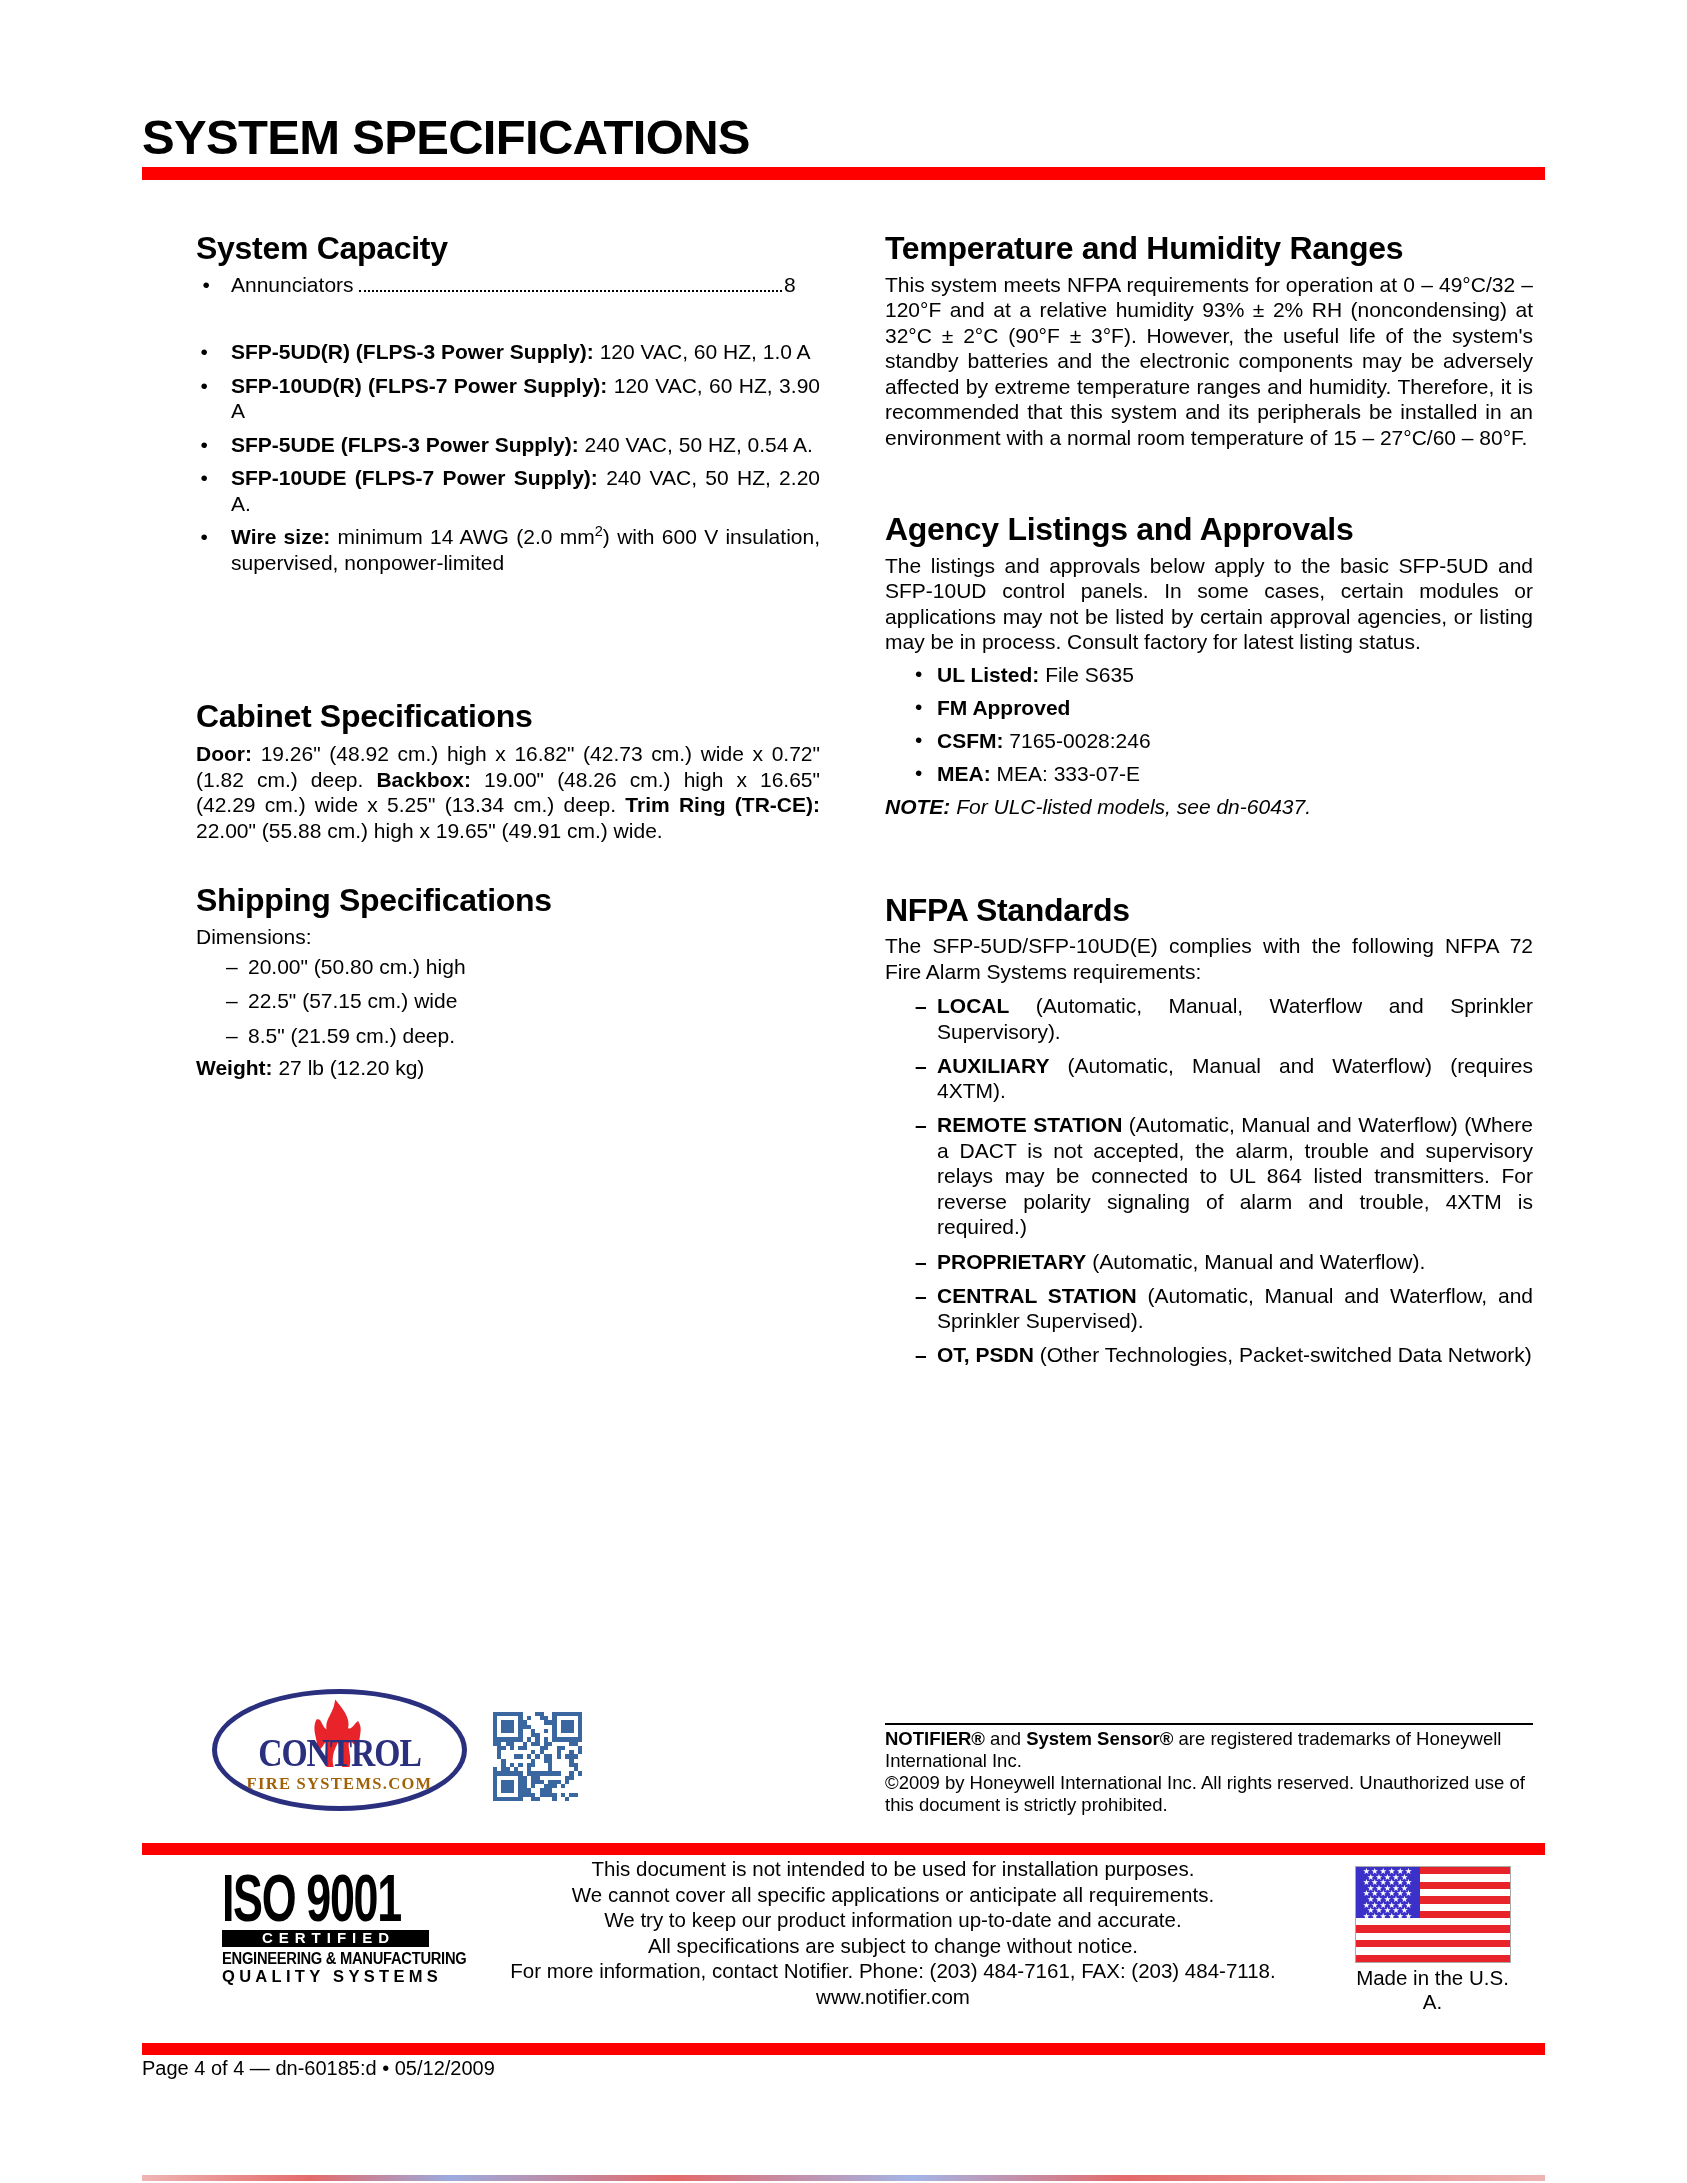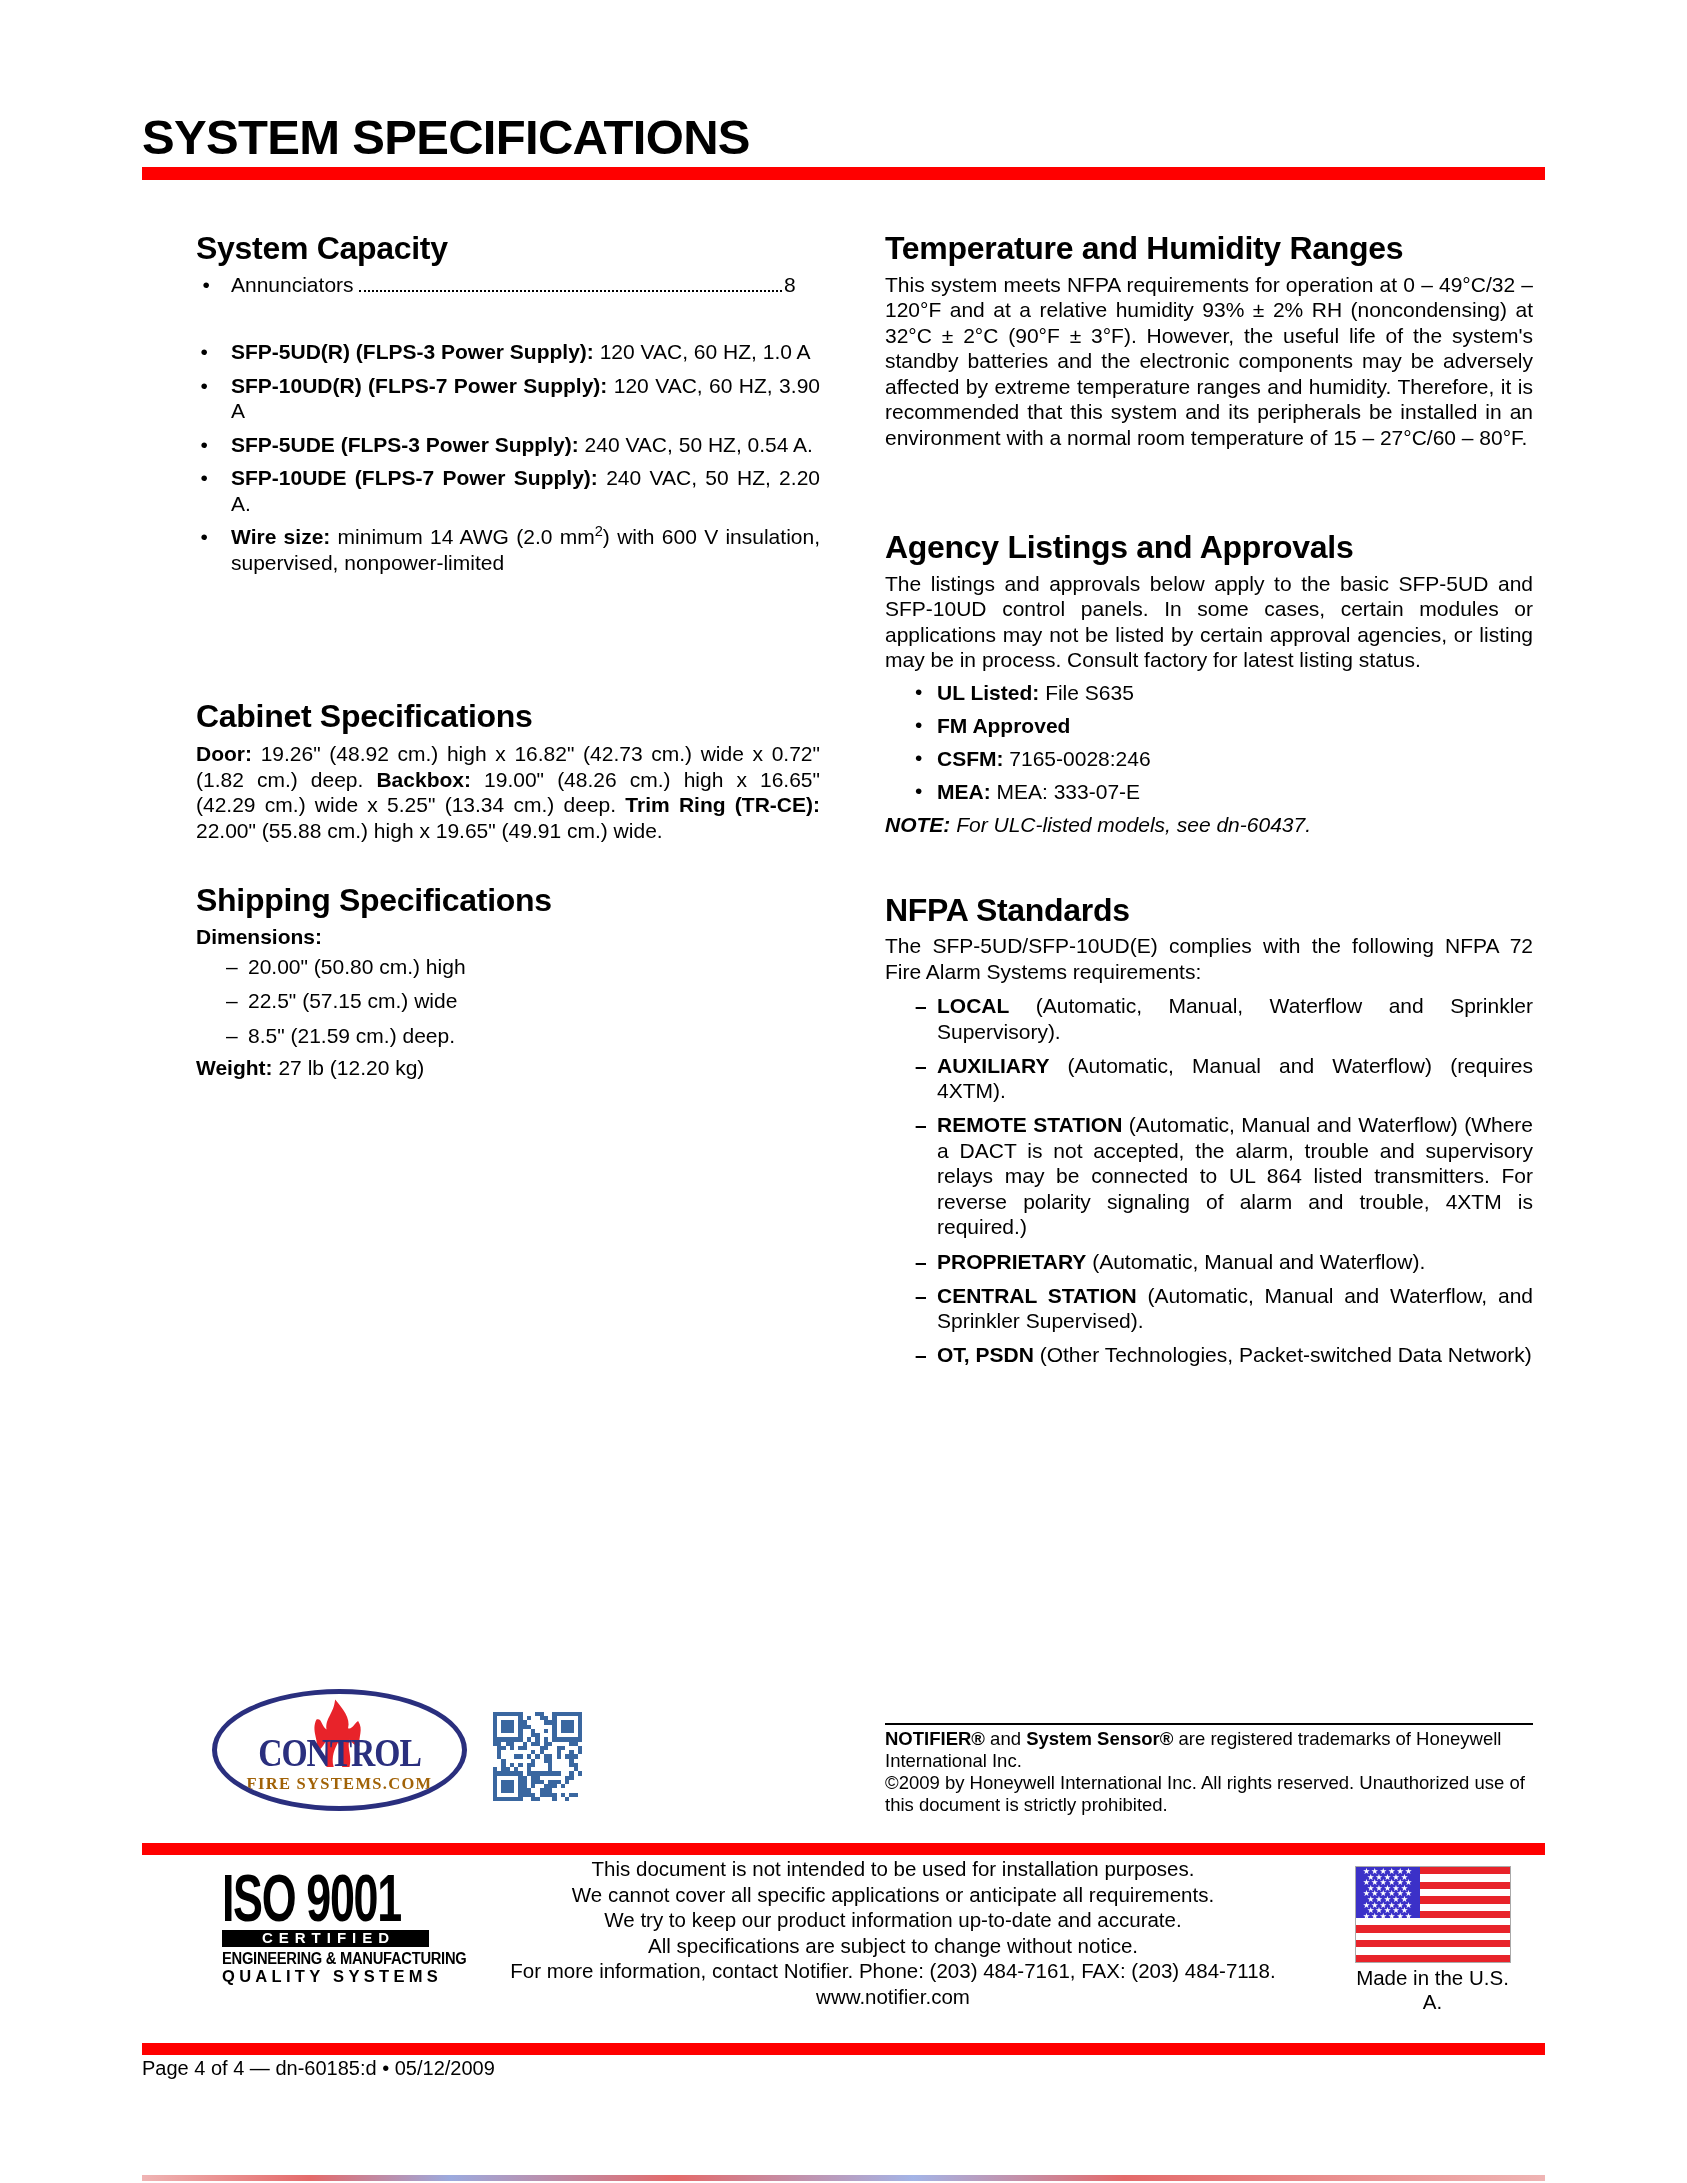--- a/index.html
+++ b/index.html
@@ -118,35 +118,35 @@
     </ul>
   </div>
 
   <div class="section col-left" style="top:698px;">
     <h2 class="sec" style="margin-bottom:6px;">Cabinet Specifications</h2>
     <div class="body-text"><b>Door:</b><span> 19.26" (48.92 cm.) high x 16.82" (42.73 cm.) wide x 0.72" (1.82 cm.) deep. </span><b>Backbox:</b><span> 19.00" (48.26 cm.) high x 16.65" (42.29 cm.) wide x 5.25" (13.34 cm.) deep. </span><b>Trim Ring (TR-CE):</b><span> 22.00" (55.88 cm.) high x 19.65" (49.91 cm.) wide.</span></div>
   </div>
 
   <div class="section col-left" style="top:882px;">
     <h2 class="sec">Shipping Specifications</h2>
-    <div class="body-text" style="font-weight:700;">Dimensions:</div>
+    <div class="body-text" style="font-weight:400;">Dimensions:</div>
     <ul class="dl-ship">
       <li><span class="dash">–</span><span>20.00" (50.80 cm.) high</span></li>
       <li><span class="dash">–</span><span>22.5" (57.15 cm.) wide</span></li>
       <li><span class="dash">–</span><span>8.5" (21.59 cm.) deep.</span></li>
     </ul>
     <div class="body-text" style="margin-top:-2px;"><b>Weight:</b><span> 27 lb (12.20 kg)</span></div>
   </div>
 
   <div class="section col-right" style="top:230px;">
     <h2 class="sec">Temperature and Humidity Ranges</h2>
     <div class="body-text">This system meets NFPA requirements for operation at 0 – 49°C/32 – 120°F and at a relative humidity 93% ± 2% RH (noncondensing) at 32°C ± 2°C (90°F ± 3°F). However, the useful life of the system's standby batteries and the electronic components may be adversely affected by extreme temperature ranges and humidity. Therefore, it is recommended that this system and its peripherals be installed in an environment with a normal room temperature of 15 – 27°C/60 – 80°F.</div>
   </div>
 
-  <div class="section col-right" style="top:511px;margin-top:18px;">
+  <div class="section col-right" style="top:511px;">
     <h2 class="sec">Agency Listings and Approvals</h2>
     <div class="body-text">The listings and approvals below apply to the basic SFP-5UD and SFP-10UD control panels. In some cases, certain modules or applications may not be listed by certain approval agencies, or listing may be in process. Consult factory for latest listing status.</div>
     <ul class="rl">
       <li><span class="dot">•</span><b>UL Listed:</b><span> File S635</span></li>
       <li><span class="dot">•</span><b>FM Approved</b><span></span></li>
       <li><span class="dot">•</span><b>CSFM:</b><span> 7165-0028:246</span></li>
       <li><span class="dot">•</span><b>MEA:</b><span> MEA: 333-07-E</span></li>
     </ul>
     <div class="note-line"><b>NOTE:</b><span> For ULC-listed models, see dn-60437.</span></div>
   </div>

